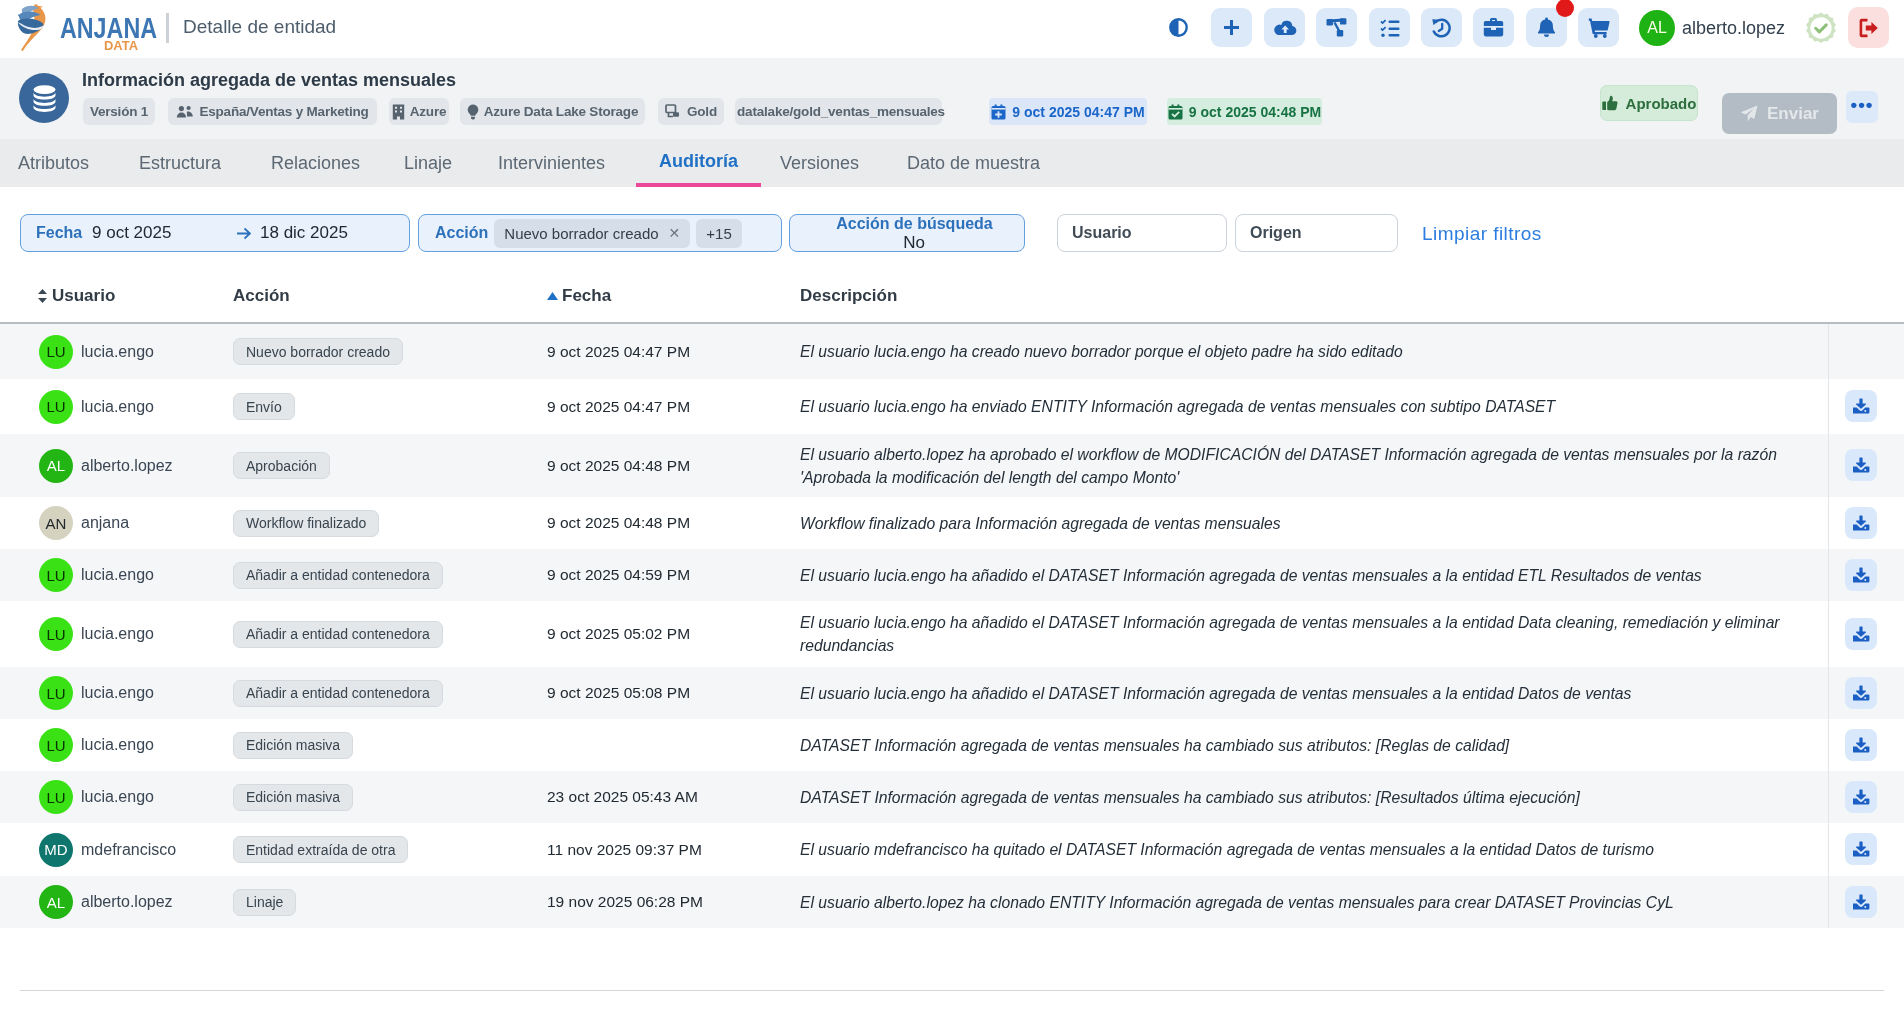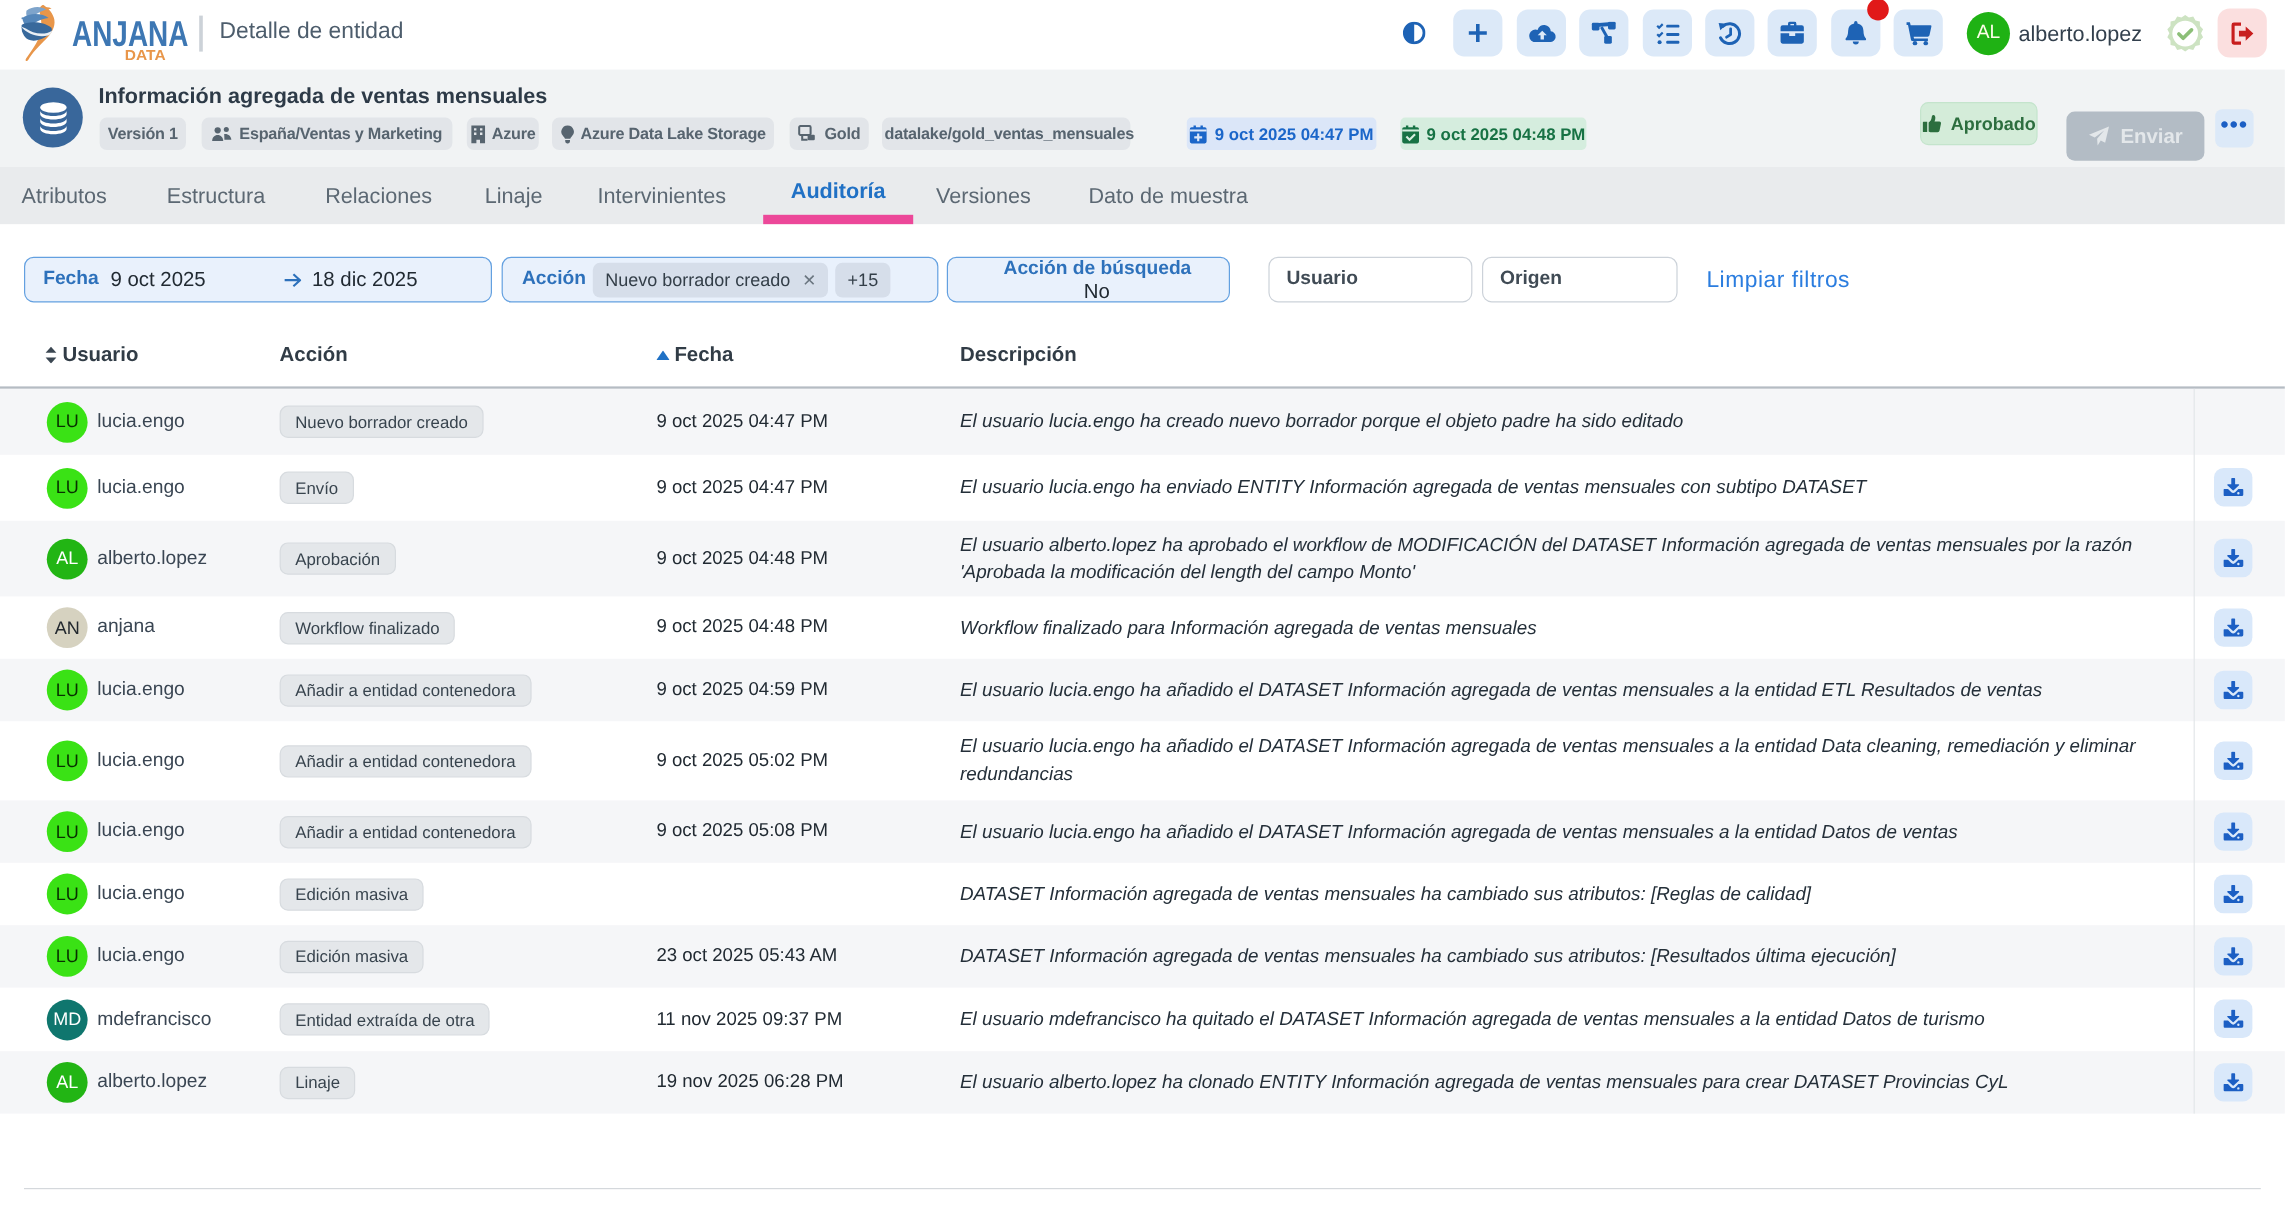--- a/index.html
+++ b/index.html
@@ -42,21 +42,21 @@
 .btn-enviar { position:absolute; left:1722px; top:25px; width:115px; height:41px; background:#b3bcc5;
   border-radius:7px; color:#e3e7ea; font-size:17px; font-weight:bold;
   display:flex; align-items:center; justify-content:center; gap:9px;margin-top:10px; }
 .btn-dots { position:absolute; left:1846px; top:33px; width:32px; height:32px; background:#dce9f8;
   border-radius:6px; color:#1c5fc4; font-size:16px; font-weight:bold; letter-spacing:1px;
   display:flex; align-items:center; justify-content:center; }
 
 
 .tab { position:absolute; top:0; height:48px; display:flex; align-items:center;
   font-size:18px; color:#5c6873; }
-.tab.active { color:#2071c5; font-weight:bold; border-bottom:8px solid #ec4899; }
+.tab.active { color:#2071c5; font-weight:bold; border-bottom:4px solid #ec4899; }
 
 
 .fbox { position:absolute; top:27px; height:38px; border-radius:8px; display:flex; align-items:center; }
 .fbox-blue { background:#e9f1fc; border:1px solid #63a0e0; }
 .fbox-white { background:#fff; border:1px solid #ccd2d9; }
 .flabel { color:#2d71bb; font-size:16px; font-weight:bold; }
 .fchip { background:#d6deea; border-radius:6px; height:29px; display:flex; align-items:center;
   font-size:15px; color:#333e48; padding:0 10px; gap:9px; }
 .limpiar { position:absolute; left:1422px; top:36px; font-size:19px; letter-spacing:0.45px; color:#2b7ddf; }
 

